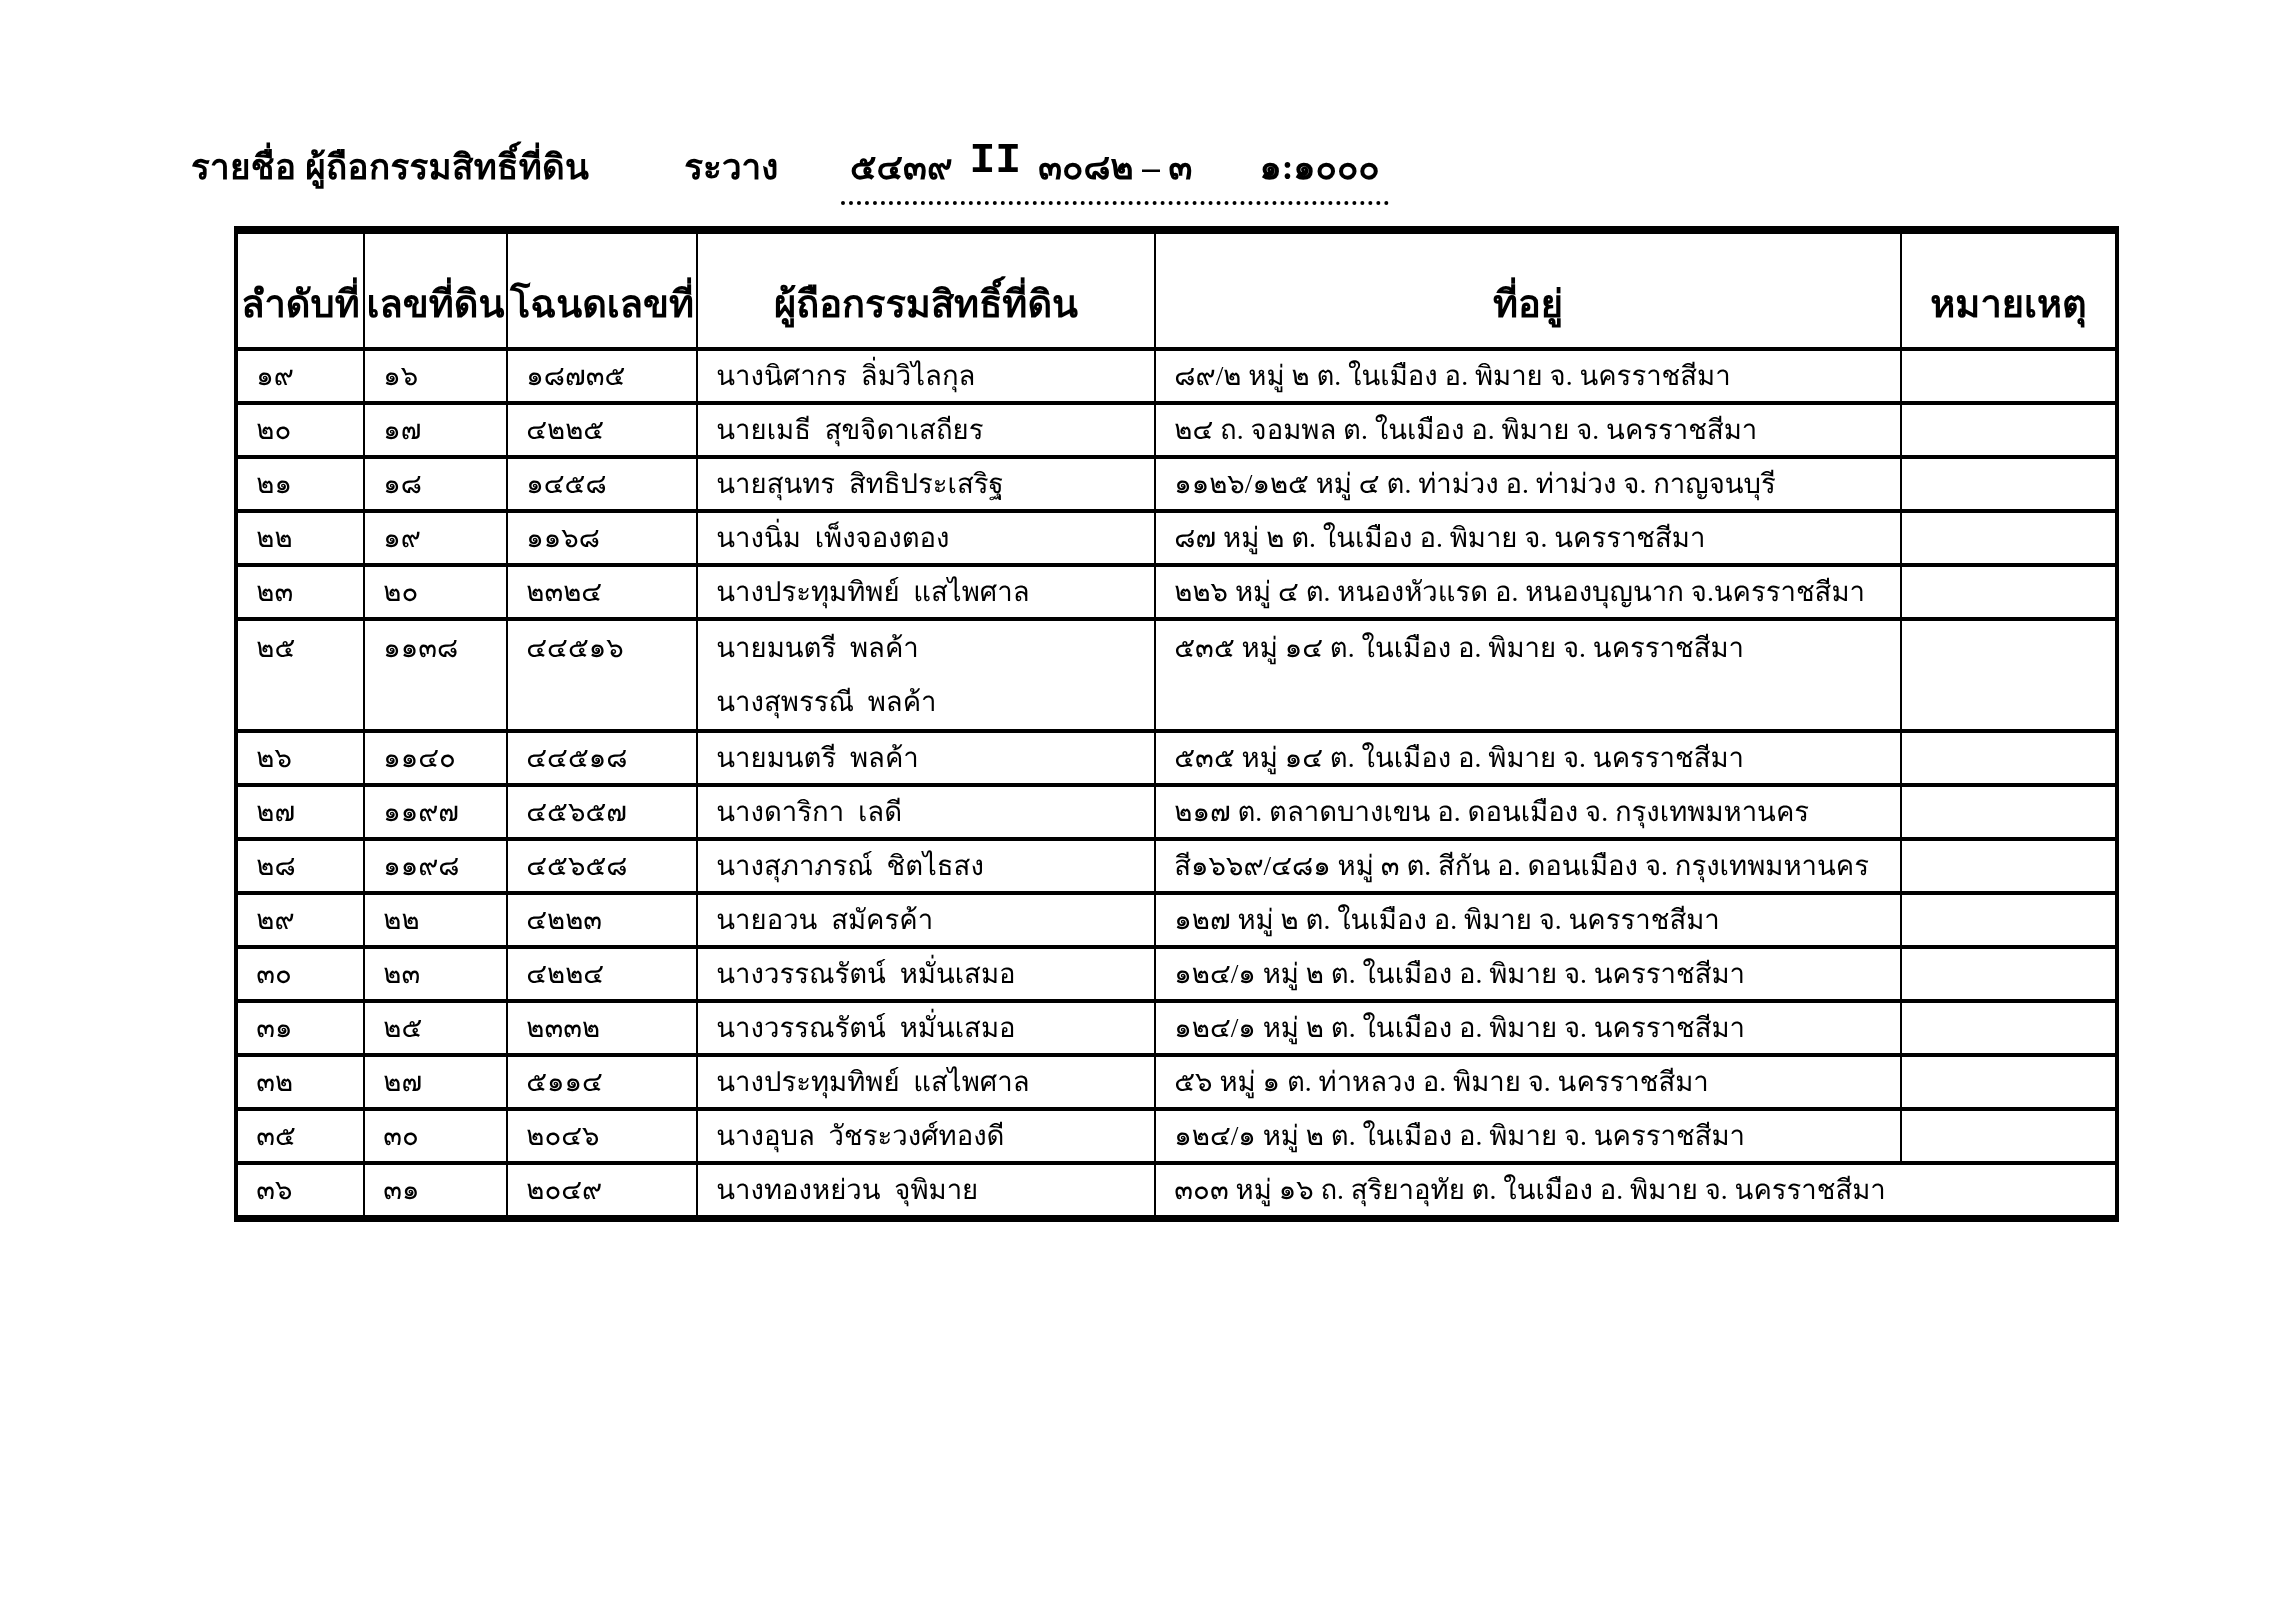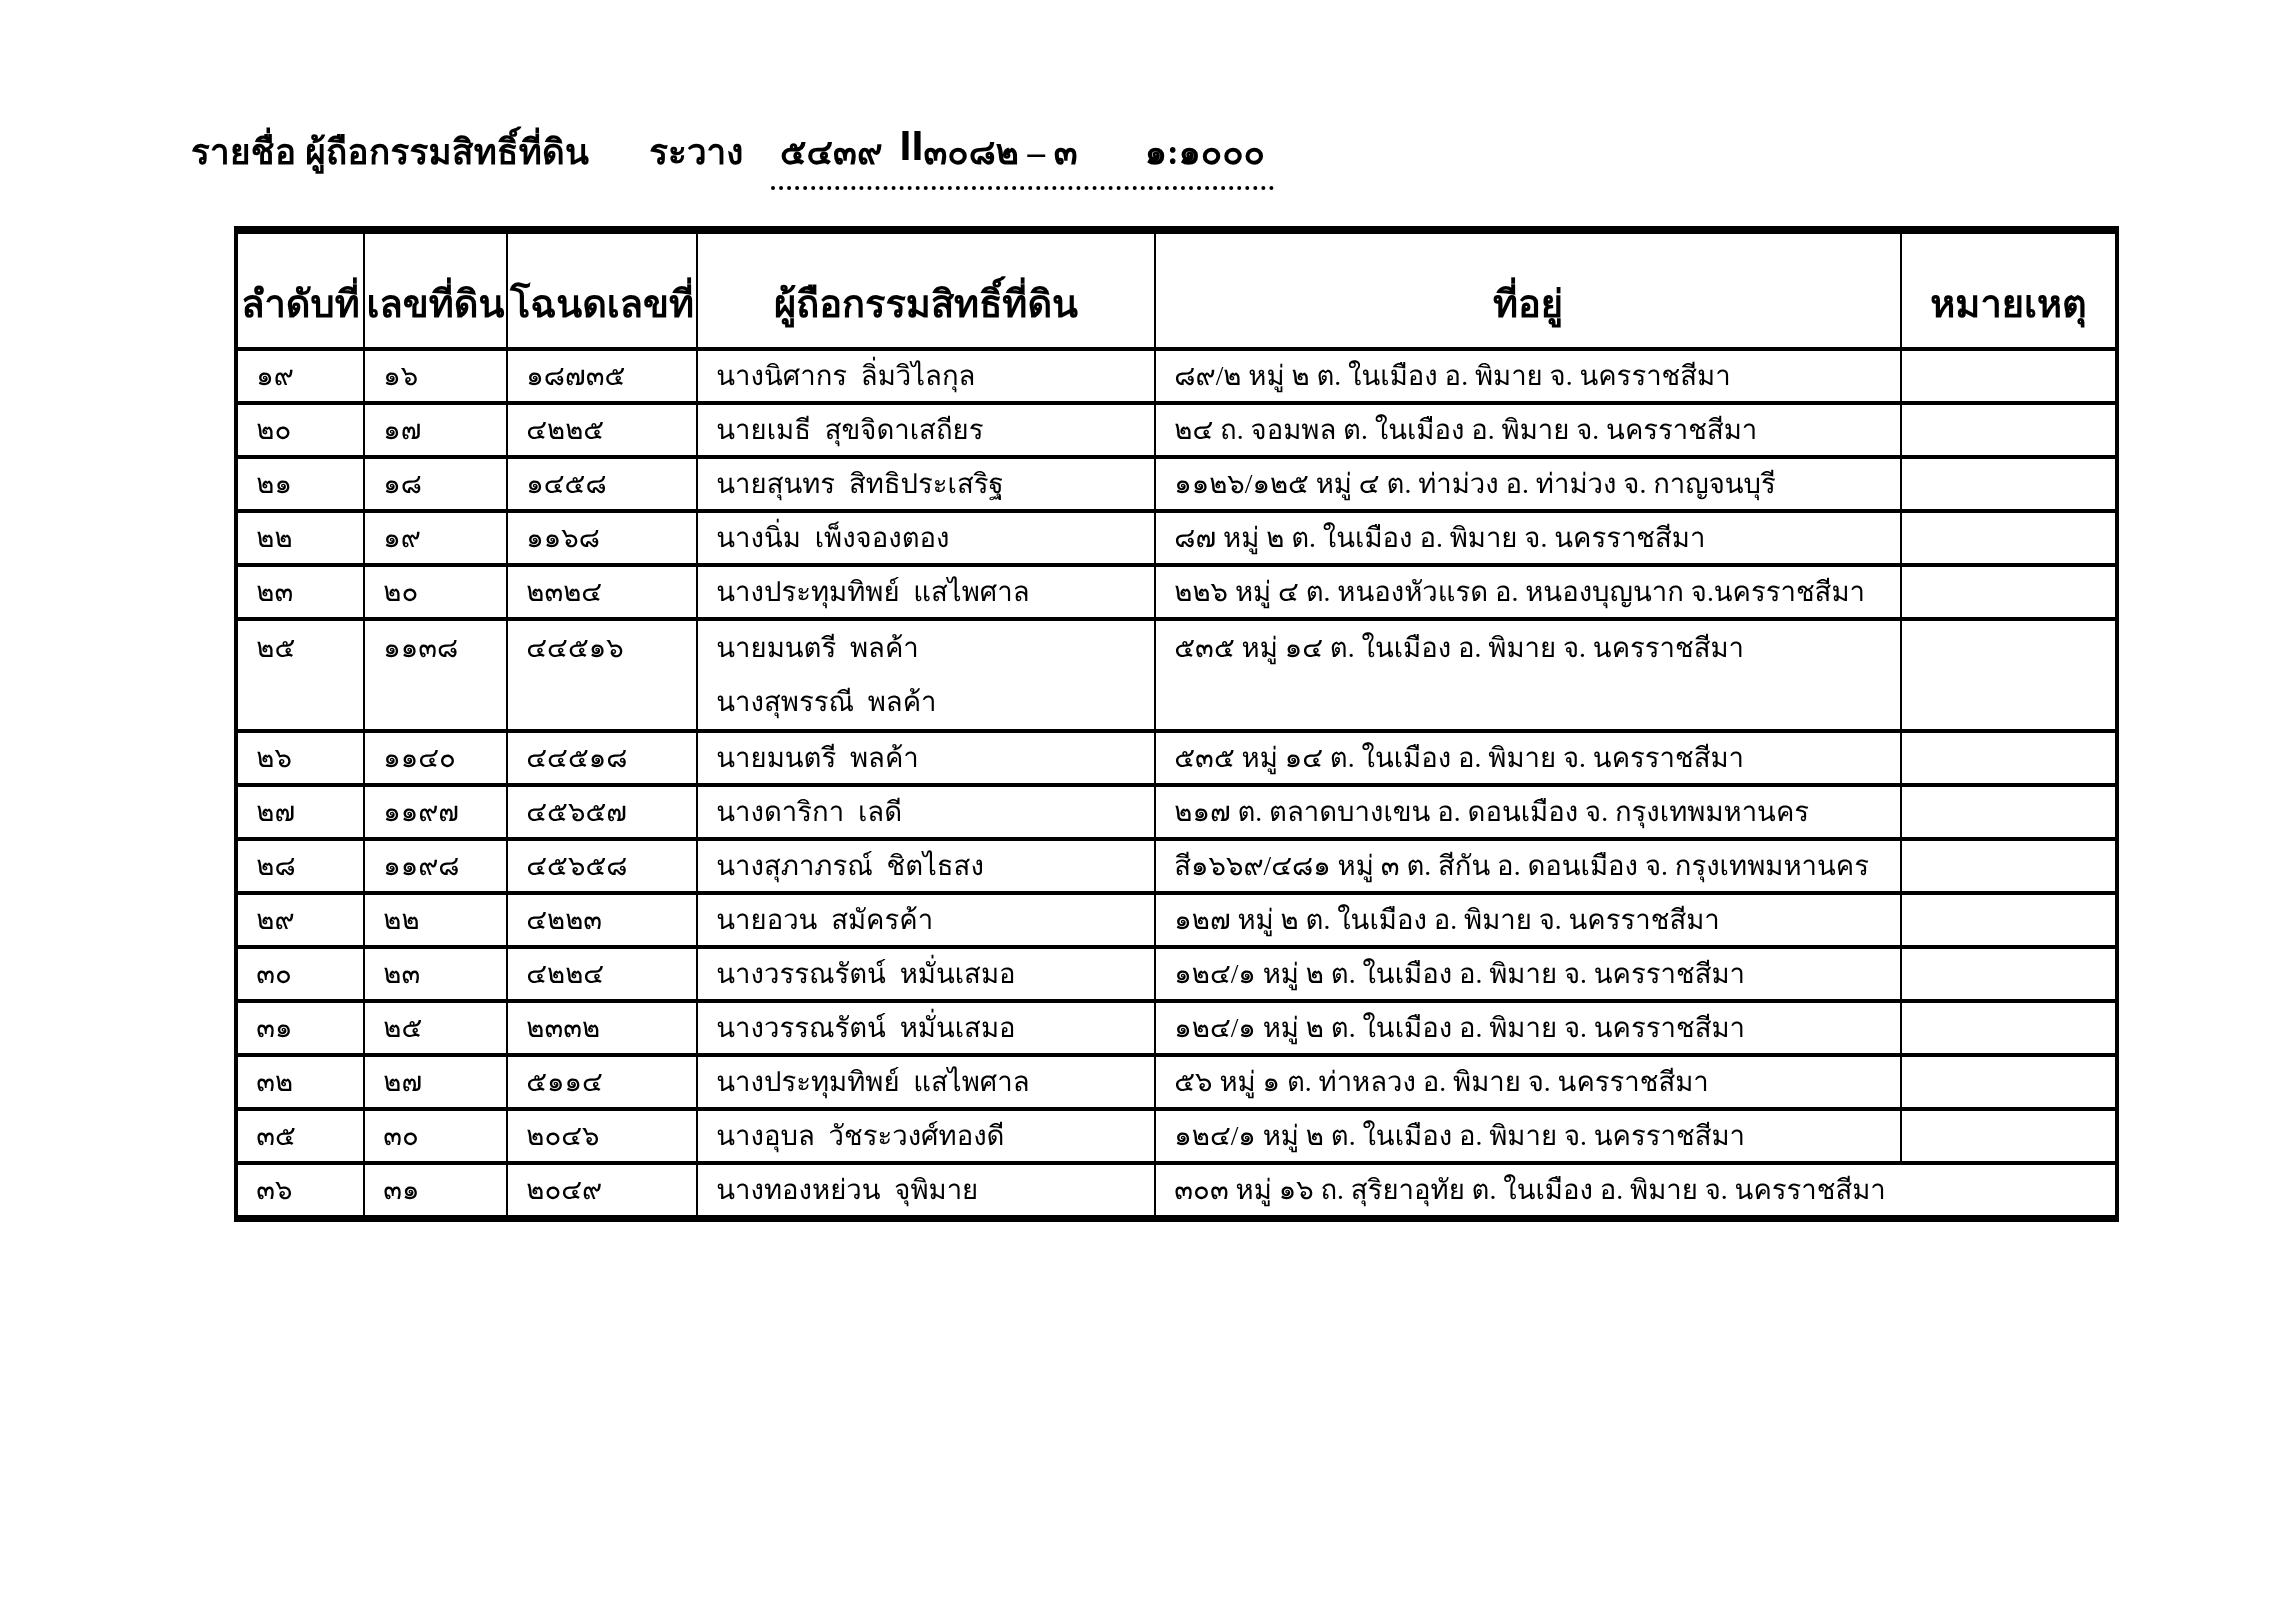--- a/index.html
+++ b/index.html
@@ -11,41 +11,42 @@
     width: 2295px;
     height: 1623px;
     position: relative;
     font-family: "Liberation Serif", "DejaVu Serif", serif;
     color: #000;
   }
   
   .title-line {
     position: absolute;
     left: 191px;
-    top: 124px;
+    top: 139px;
     display: flex;
     align-items: baseline;
     white-space: pre;
     font-weight: bold;
     font-size: 35px;
+    gap: 35px;
   }
   .title-main { letter-spacing: 0.3px; }
   .ravang { margin-left: 60px; }
   .sheet-group {
     margin-left: 27.5px;
     display: inline-flex;
     align-items: flex-start;
     border-bottom: 4.6px dotted #000;
     padding: 0 9.2px 6.5px 9.2px;
   }
   .sheet-left { }
   .sheet-roman {
-    font-family: Liberation Sans, sans-serif;
+    font-family: Liberation Mono, monospace;
     font-size: 43px;
-    margin: 0 0 0 17px;
+    margin: 0 17px 0 17px;
     font-weight: bold;
     line-height: 1;
   }
   .sheet-right { }
   .map-scale { margin-left: 67px; }
 
   
   table.doc-table {
     position: absolute;
     left: 234px;

